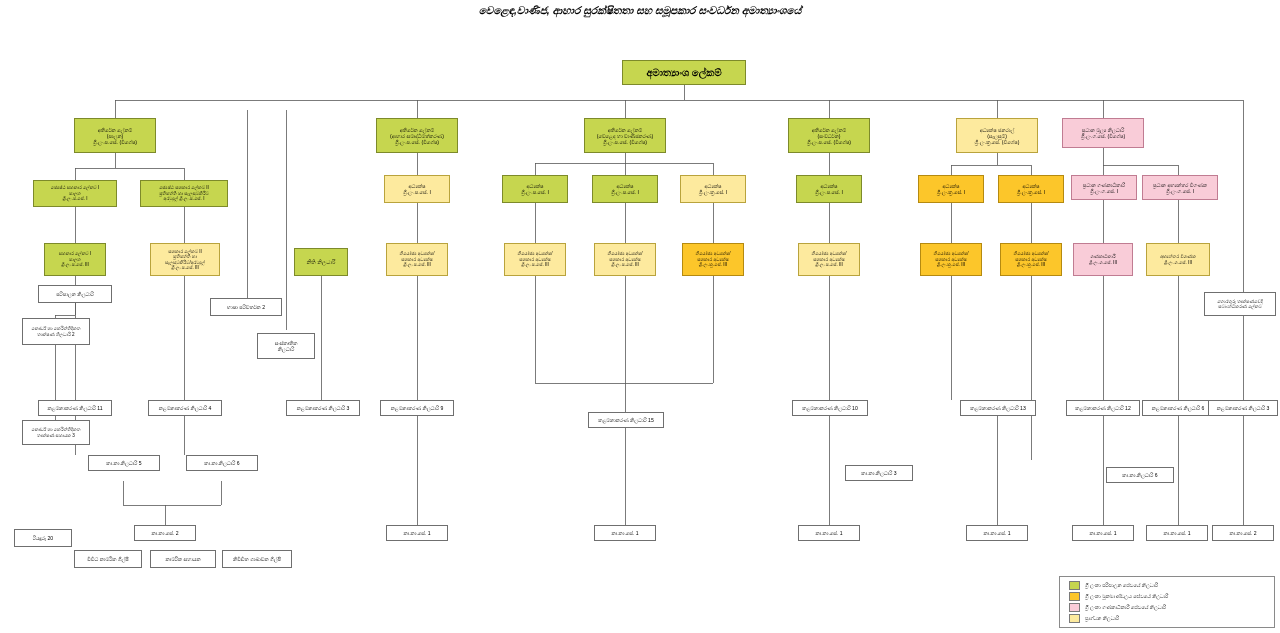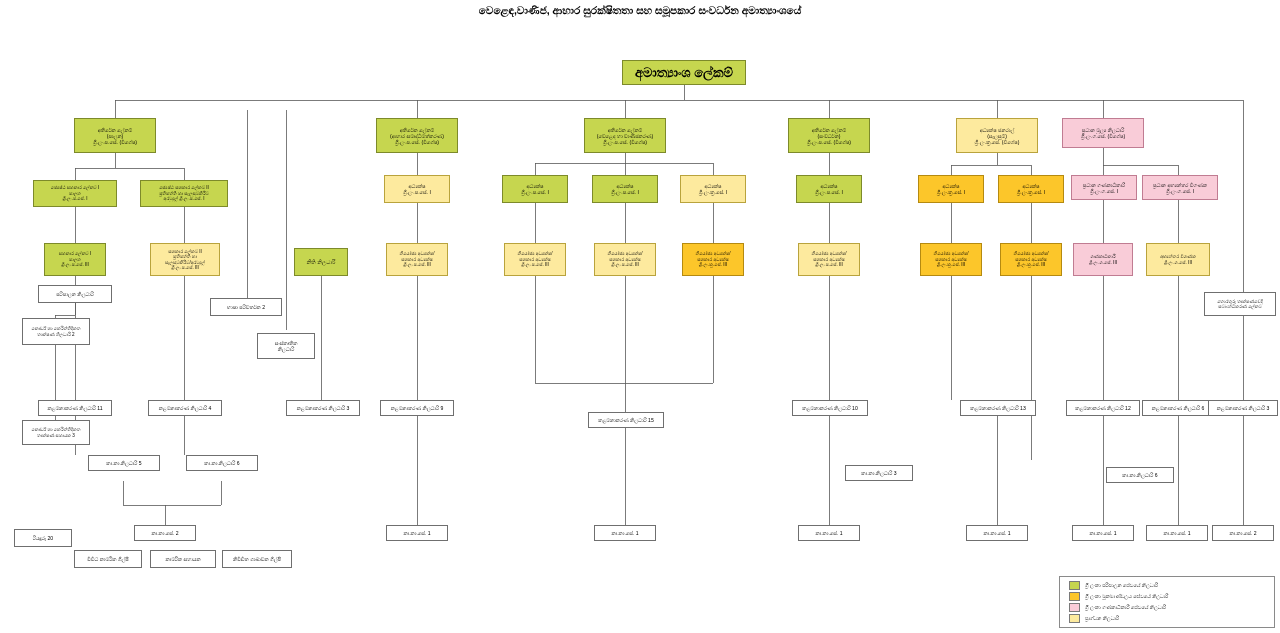--- a/index.html
+++ b/index.html
@@ -15,20 +15,21 @@
     background:#fff;
   }
   
   .title-line{
     position:absolute;
     left:0; width:1280px;
     text-align:center;
     font-weight:bold;
     color:#000;
     white-space:nowrap;
+    font-style:italic;
   }
   #title1{ top:4px;  font-size:10.5px; }
   #title2{ top:22px; font-size:10.5px; }
 
   
   #wires{
     position:absolute; left:0; top:0;
     width:1280px; height:633px;
     pointer-events:none;
   }
@@ -57,21 +58,21 @@
 
   .green { background:#c6d64f; border-color:#7d8a2a; }
   .yellow{ background:#fdea9e; border-color:#b9a33c; }
   .gold  { background:#fcc62a; border-color:#b58a10; }
   .pink  { background:#f9ccd8; border-color:#c07c92; }
   .white { background:#ffffff; border-color:#6f6f6f; }
 
   .f7  { font-size:4.6px; }
   .f8  { font-size:5.1px; }
   .f9  { font-size:5.6px; }
-  .f12 { font-size:13px; }
+  .f12 { font-size:10px; }
   .bold{ font-weight:bold; }
 
   
   #legend{
     position:absolute;
     left:1059px; top:576px;
     width:216px; height:52px;
     border:1px solid #8a8a8a;
     background:#fff;
     box-sizing:border-box;

